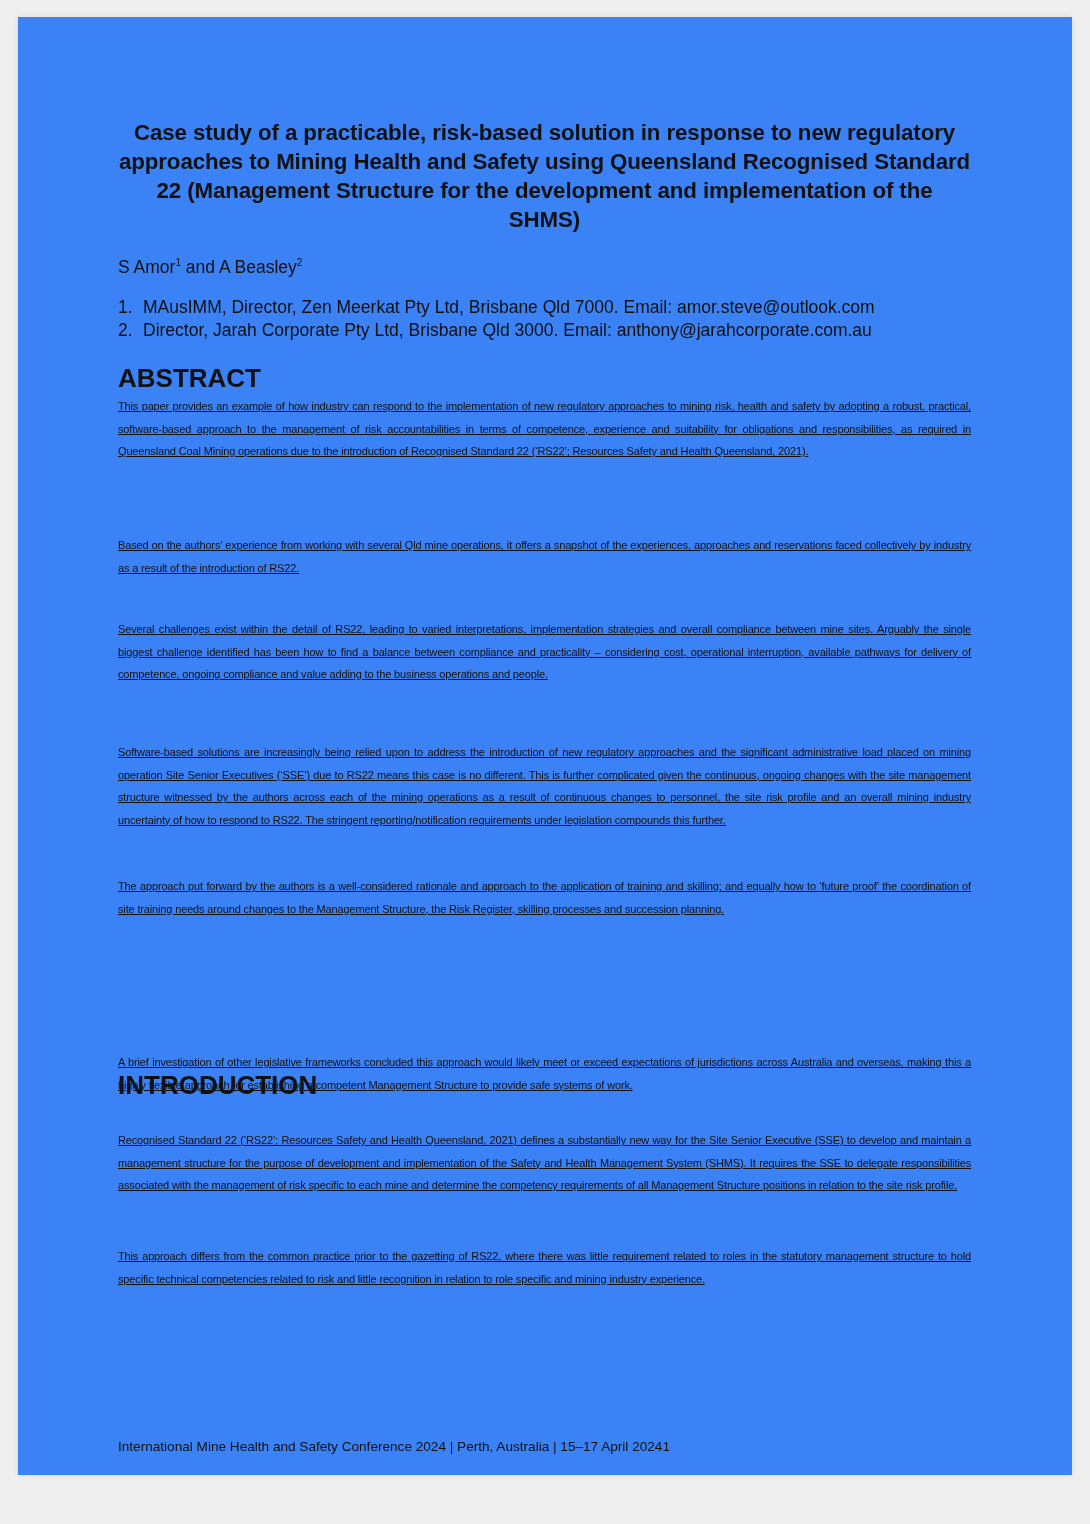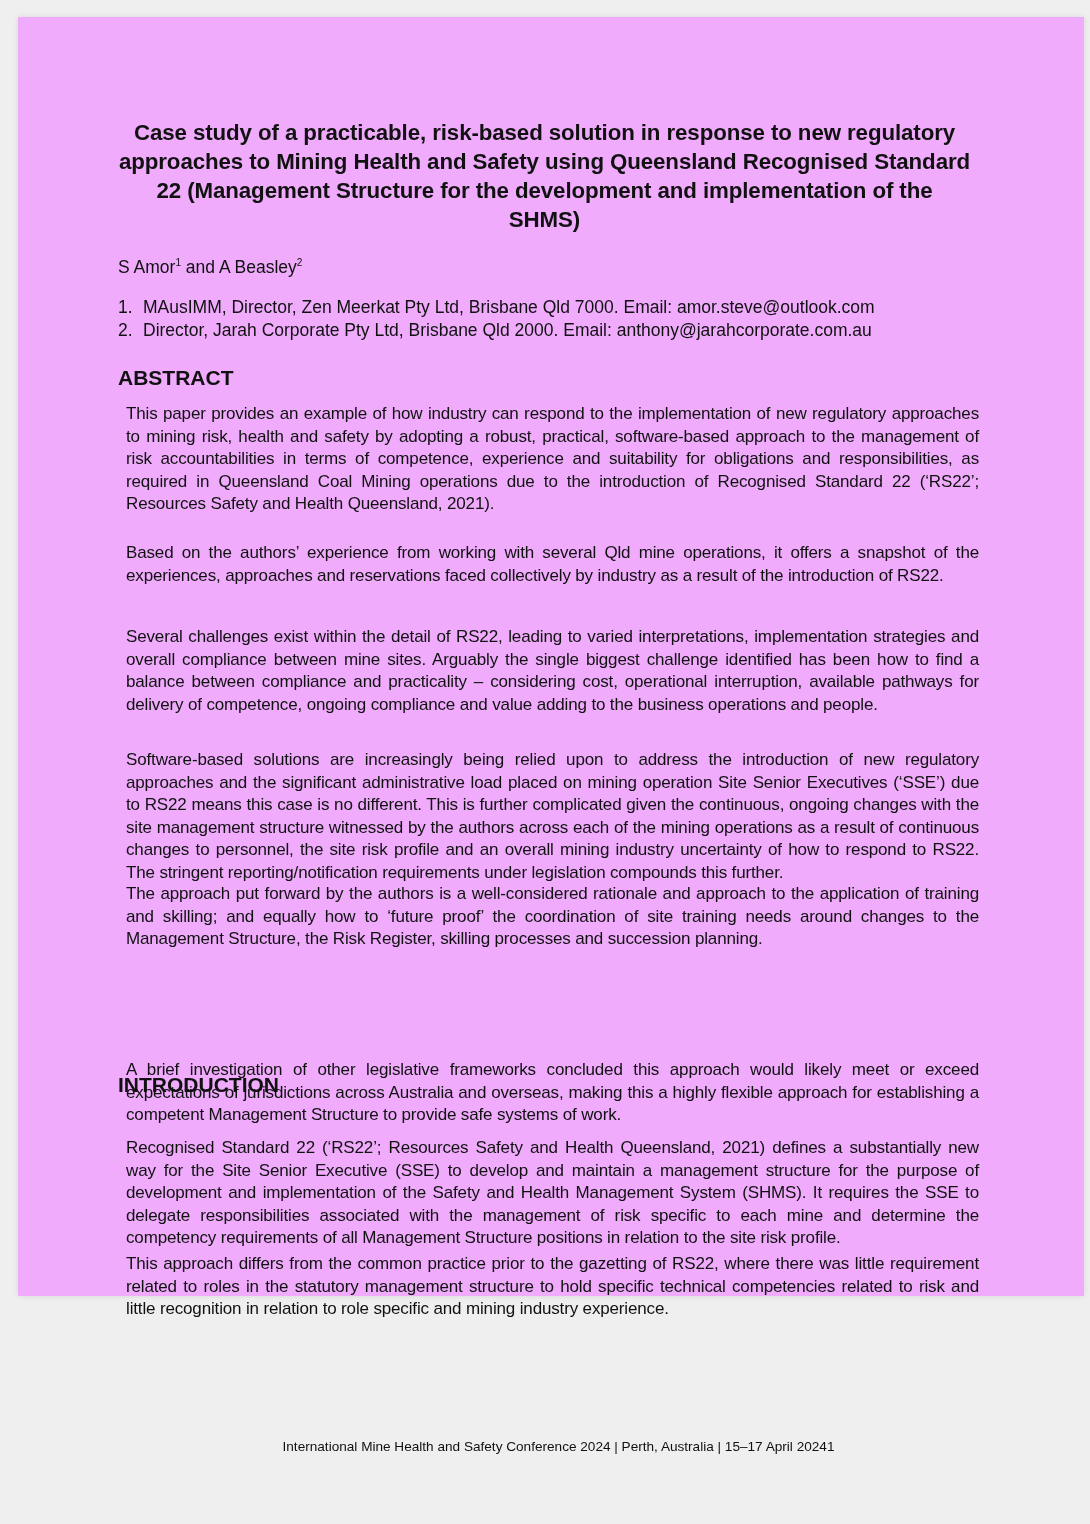--- a/index.html
+++ b/index.html
@@ -13,24 +13,23 @@
       position: relative;
       overflow: hidden;
       font-family: "Liberation Sans", sans-serif;
       color: #111111;
     }
     .page {
       position: absolute;
       left: 18px;
       top: 17px;
       width: 1054px;
-      height: 1279px;
-      background: #f0abfc;
+      height: 1458px;
+      background: #3b82f6;
       box-shadow: 0 0 6px rgba(0,0,0,0.10);
-      padding-left: 12px;
     }
     .content {
       position: absolute;
       left: 100px;
       top: 0;
       width: 853px;
     }
     .title {
       position: absolute;
       top: 101px;
@@ -72,65 +71,65 @@
       white-space: nowrap;
     }
     .affiliations .num {
       width: 25px;
       flex: none;
     }
     .section-heading {
       position: absolute;
       left: 0;
       font-weight: bold;
-      font-size: 21px;
+      font-size: 26px;
       line-height: 24px;
       margin: 0;
     }
     .para {
       position: absolute;
       left: 0;
       width: 853px;
-      margin: 8px;
-      font-size: 17px;
+      margin: 0;
+      font-size: 11px;
       line-height: 22.5px;
       text-align: justify;
       letter-spacing: -0.15px;
+      text-decoration: underline;
     }
     .footer {
       position: absolute;
       top: 1421px;
       left: 100px;
       width: 853px;
       font-size: 13.6px;
       line-height: 18px;
       display: flex;
-      justify-content: center;
+      justify-content: flex-start;
       color: #111;
-      margin-left: 14px;
     }
   </style>
 </head>
 <body>
 
 <div class="page">
   <div class="content">
 
     <h1 class="title">Case study of a practicable, risk-based solution in response to new regulatory approaches to Mining Health and Safety using Queensland Recognised Standard 22 (Management Structure for the development and implementation of the SHMS)</h1>
 
     <p class="authors"><span>S Amor</span><sup>1</sup><span style="white-space:pre"> and </span><span>A Beasley</span><sup>2</sup></p>
 
     <ol class="affiliations">
       <li>
         <span class="num">1.</span>
         <span>MAusIMM, Director, Zen Meerkat Pty Ltd, Brisbane Qld 7000. Email: amor.steve@outlook.com</span>
       </li>
       <li>
         <span class="num">2.</span>
-        <span>Director, Jarah Corporate Pty Ltd, Brisbane Qld 2000. Email: anthony@jarahcorporate.com.au</span>
+        <span>Director, Jarah Corporate Pty Ltd, Brisbane Qld 3000. Email: anthony@jarahcorporate.com.au</span>
       </li>
     </ol>
 
     <h2 class="section-heading" style="top:349px">ABSTRACT</h2>
 
     <p class="para" style="top:378px">This paper provides an example of how industry can respond to the implementation of new regulatory approaches to mining risk, health and safety by adopting a robust, practical, software-based approach to the management of risk accountabilities in terms of competence, experience and suitability for obligations and responsibilities, as required in Queensland Coal Mining operations due to the introduction of Recognised Standard 22 (‘RS22’; Resources Safety and Health Queensland, 2021).</p>
     <p class="para" style="top:517px">Based on the authors’ experience from working with several Qld mine operations, it offers a snapshot of the experiences, approaches and reservations faced collectively by industry as a result of the introduction of RS22.</p>
     <p class="para" style="top:601px">Several challenges exist within the detail of RS22, leading to varied interpretations, implementation strategies and overall compliance between mine sites. Arguably the single biggest challenge identified has been how to find a balance between compliance and practicality – considering cost, operational interruption, available pathways for delivery of competence, ongoing compliance and value adding to the business operations and people.</p>
     <p class="para" style="top:724px">Software-based solutions are increasingly being relied upon to address the introduction of new regulatory approaches and the significant administrative load placed on mining operation Site Senior Executives (‘SSE’) due to RS22 means this case is no different. This is further complicated given the continuous, ongoing changes with the site management structure witnessed by the authors across each of the mining operations as a result of continuous changes to personnel, the site risk profile and an overall mining industry uncertainty of how to respond to RS22. The stringent reporting/notification requirements under legislation compounds this further.</p>
     <p class="para" style="top:858px">The approach put forward by the authors is a well-considered rationale and approach to the application of training and skilling; and equally how to ‘future proof’ the coordination of site training needs around changes to the Management Structure, the Risk Register, skilling processes and succession planning.</p>

